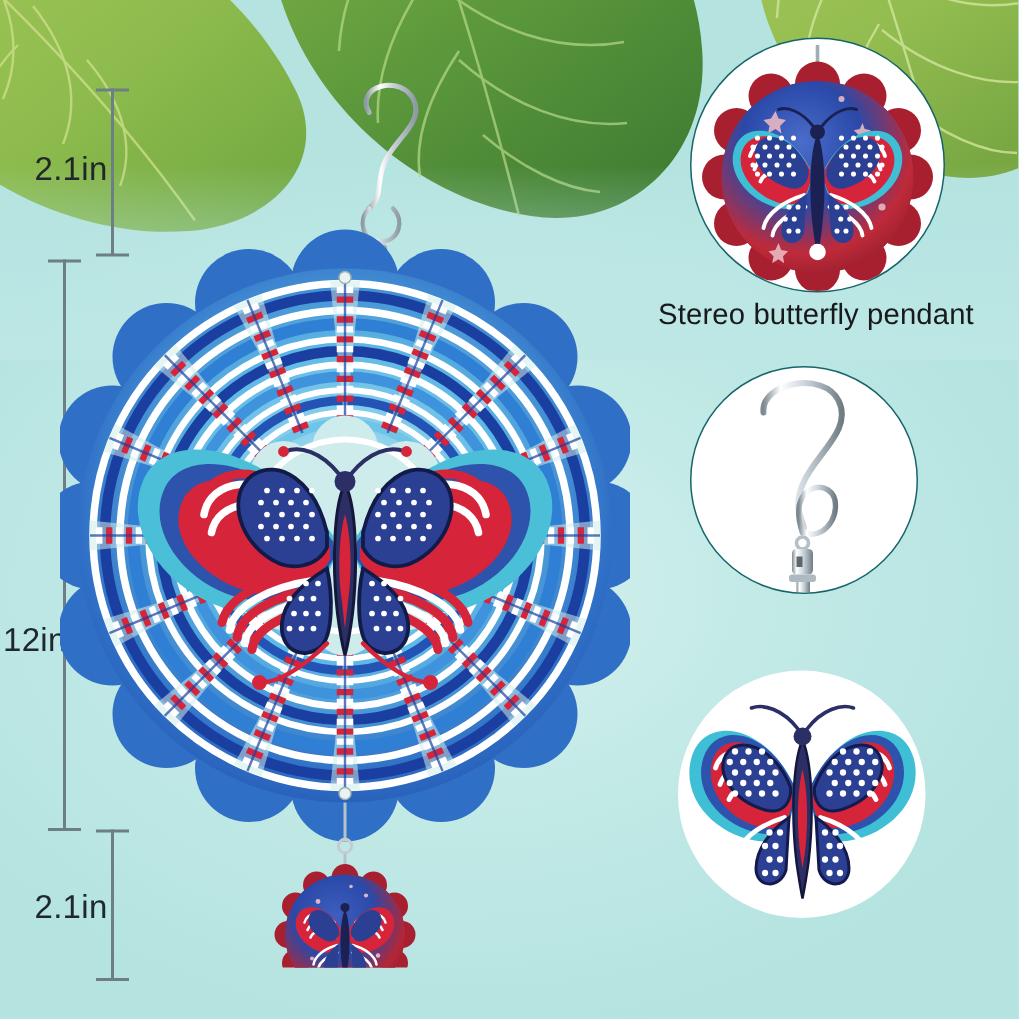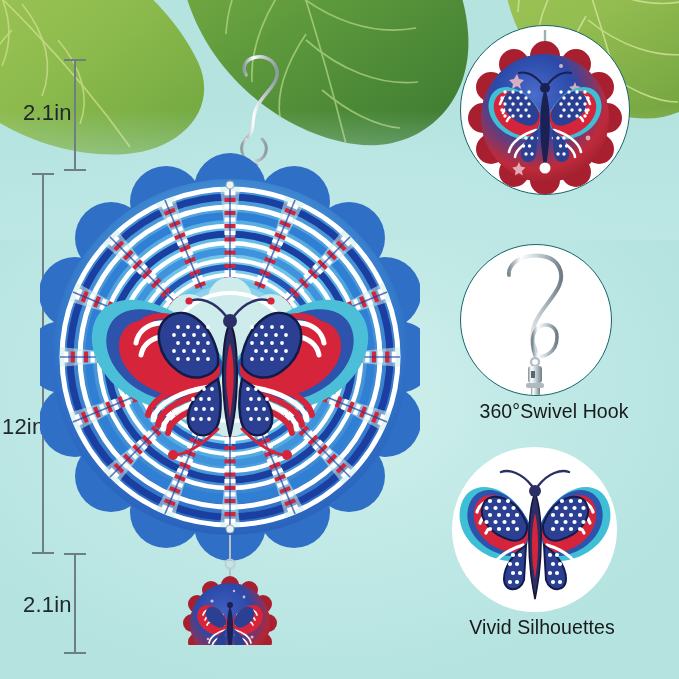--- a/index.html
+++ b/index.html
@@ -863,20 +863,21 @@
           <circle cx="0" cy="-30" r="5" fill="#1b2152"></circle>
           <g fill="none" stroke="#1b2152" stroke-width="2" stroke-linecap="round">
             <path d="M-3,-34 C-11,-44 -20,-47 -26,-45"></path>
             <path d="M3,-34 C11,-44 20,-47 26,-45"></path>
           </g>
         </g>
         <circle cx="0" cy="50" r="5.5" fill="#ffffff"></circle>
       </g>
     </svg>
   </div>
+  <div class="caption" style="left:419px;top:199px;width:250px;">Stereo butterfly pendant</div>
 
   <div class="inset-circle circ-hard" style="left:460px;top:244px;width:150px;height:150px;">
     <svg width="150" height="150" viewBox="0 0 150 150">
       <defs>
         <linearGradient id="metal2" x1="0" y1="0" x2="1" y2="0">
           <stop offset="0" stop-color="#7d8a92"></stop>
           <stop offset="22%" stop-color="#ffffff"></stop>
           <stop offset="52%" stop-color="#cdd6dc"></stop>
           <stop offset="80%" stop-color="#97a3ab"></stop>
           <stop offset="100%" stop-color="#6f7c84"></stop>
@@ -887,21 +888,20 @@
                  C66,98 78,104 74,110" fill="none" stroke="url(#metal2)" stroke-width="4" stroke-linecap="round"></path>
         <path d="M74,110 C62,76 96,72 96,92 C96,108 80,116 74,108" fill="none" stroke="url(#metal2)" stroke-width="3.6" stroke-linecap="round"></path>
         <circle cx="74" cy="117" r="4" fill="none" stroke="#b4bfc6" stroke-width="2.4"></circle>
         <rect x="67" y="121" width="14" height="17" rx="3" fill="url(#metal2)"></rect>
         <rect x="70" y="126" width="4" height="7" fill="#5c666d"></rect>
         <rect x="65" y="138" width="18" height="5" rx="2" fill="#aeb9c0"></rect>
         <rect x="70" y="143" width="9" height="9" fill="url(#metal2)"></rect>
       </g>
     </svg>
   </div>
-  <div class="caption" style="left:444px;top:400px;width:220px;">360°Swivel Hook</div>
 
   <div class="inset-circle circ-soft" style="left:452px;top:447px;width:165px;height:165px;">
     <svg width="165" height="165" viewBox="0 0 165 165">
       <g transform="translate(83,84)">
         <path d="M-6,-8 C-26,-50 -66,-54 -74,-26 C-82,2 -56,28 -26,30
                  C-13,31 -8,18 -6,6 Z" fill="#3fbfd6"></path>
         <path d="M6,-8 C26,-50 66,-54 74,-26 C82,2 56,28 26,30
                  C13,31 8,18 6,6 Z" fill="#3fbfd6"></path>
         <path d="M-6,-8 C-24,-46 -58,-50 -66,-26 C-74,-2 -52,22 -25,25
                  C-13,26 -8,16 -6,5 Z" fill="#2d53ad"></path>
@@ -994,15 +994,14 @@
         <path d="M0,-18 C3,-6 4,14 2,34 C1,42 0,48 0,48
                  C0,48 -1,42 -2,34 C-4,14 -3,-6 0,-18 Z" fill="#d6253a"></path>
         <circle cx="0" cy="-40" r="6" fill="#2b2f66"></circle>
         <g fill="none" stroke="#2b2f66" stroke-width="2.4" stroke-linecap="round">
           <path d="M-3,-45 C-13,-58 -26,-62 -34,-59"></path>
           <path d="M3,-45 C13,-58 26,-62 34,-59"></path>
         </g>
       </g>
     </svg>
   </div>
-  <div class="caption" style="left:452px;top:616px;width:180px;">Vivid Silhouettes</div>
 
 </div>
 
 </body></html>

